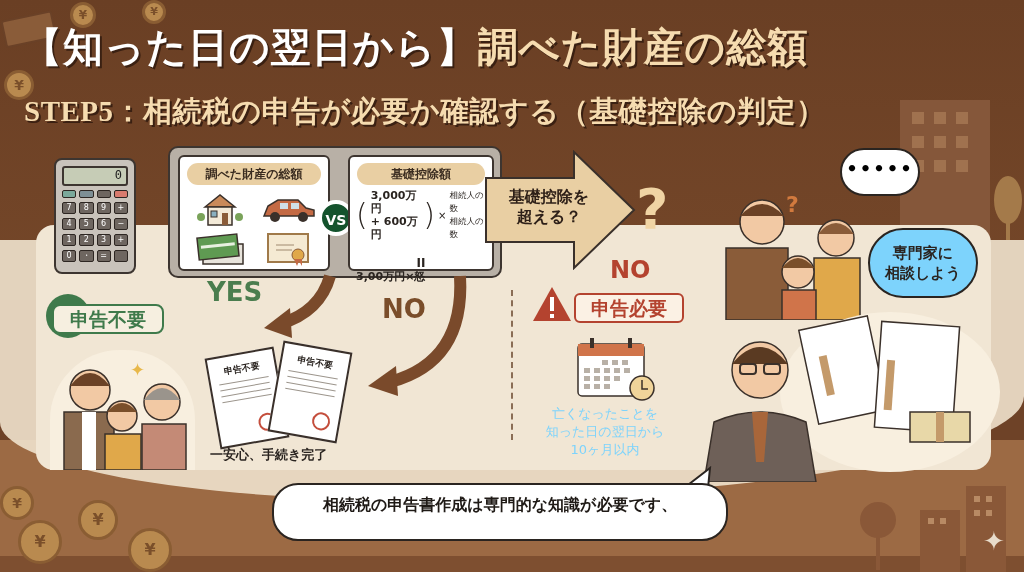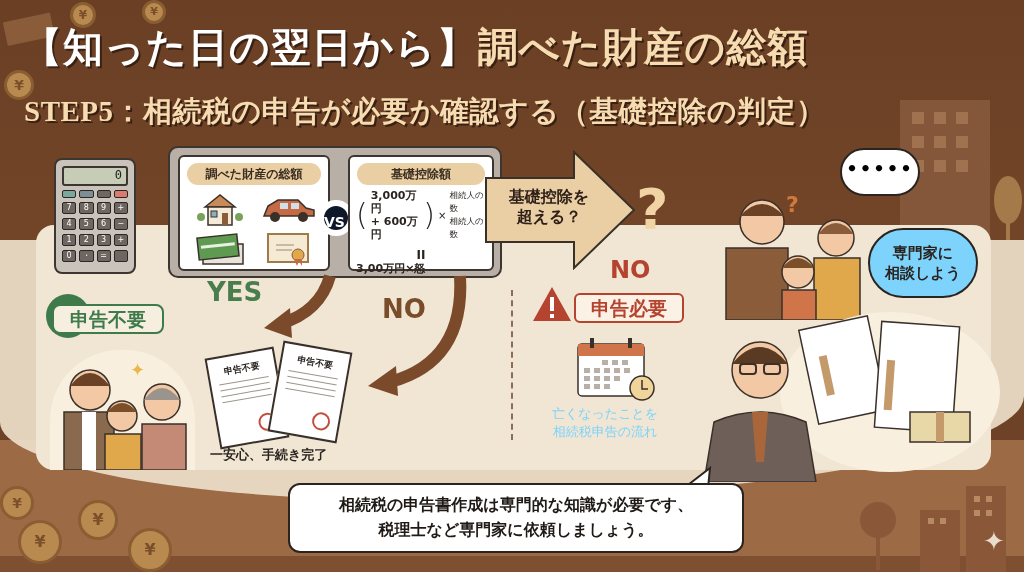--- a/index.html
+++ b/index.html
@@ -84,31 +84,31 @@
   }
   .box-left { left: 8px; width: 152px; }
   .box-right { left: 178px; width: 146px; }
   .pill {
     margin: 6px auto 0; width: 90%; height: 22px; border-radius: 11px;
     background: #e9cfa3; text-align: center; font-size: 12px; font-weight: bold;
     line-height: 22px; color: #3a2c20;
   }
   .vs {
     position: absolute; left: 148px; top: 52px; width: 36px; height: 36px;
-    border-radius: 50%; background: #0f172a; border: 6px solid #ffffff;
-    color: #fff; font-weight: bold; font-size: 14px; line-height: 32px;
+    border-radius: 50%; background: #14532d; border: 4px solid #ffffff;
+    color: #fff; font-weight: bold; font-size: 14px; text-align: center; line-height: 32px;
   }
   .icons-grid { display: grid; grid-template-columns: 1fr 1fr; gap: 4px; padding: 6px 8px; }
   .ic { height: 36px; display: flex; align-items: center; justify-content: center; }
   .formula { font-size: 10px; color: #2a2420; padding: 4px 6px; line-height: 13px; }
   .formula .row { display: flex; align-items: center; gap: 3px; }
   .formula .paren { font-size: 30px; line-height: 28px; font-weight: 200; }
   .formula .amounts { font-size: 11px; font-weight: bold; }
   .formula .heirs { font-size: 8.5px; }
-  .formula .eq { text-align: center; font-size: 12px; font-weight: bold; margin-top: 8px; }
+  .formula .eq { text-align: center; font-size: 12px; font-weight: bold; margin-top: 16px; }
   .formula .result { text-align: left; font-size: 11px; font-weight: bold; }
 
   
   .big-arrow { position: absolute; left: 484px; top: 150px; }
   .arrow-text {
     position: absolute; left: 494px; top: 187px; width: 110px;
     font-size: 16px; font-weight: bold; color: #2e2018; text-align: center; line-height: 20px;
   }
   .qmark {
     position: absolute; left: 636px; top: 176px; font-size: 56px; font-weight: bold; color: #f0d4a4;
@@ -177,22 +177,22 @@
   .consult {
     position: absolute; left: 868px; top: 228px; width: 110px; height: 70px;
     background: #7dd3fc; border: 2px solid #2a2420; border-radius: 40px;
     text-align: center; font-size: 15px; font-weight: bold; line-height: 20px; padding-top: 13px;
     color: #2a2420;
   }
   .small-q { position: absolute; left: 786px; top: 192px; font-size: 22px; font-weight: bold; color: #d27a3e; }
 
   
   .speech {
-    position: absolute; left: 288px; top: 483px; width: 456px; height: 70px;
-    background: #fff; border: 2px solid #2a2420; border-radius: 12px;
+    position: absolute; left: 272px; top: 483px; width: 456px; height: 58px;
+    background: #fff; border: 2px solid #2a2420; border-radius: 26px;
     text-align: center; font-size: 16px; font-weight: bold; color: #1f1a16; line-height: 25px;
     padding-top: 7px;
   }
   .speech-tail { position: absolute; left: 680px; top: 466px; }
 </style>
 </head>
 <body>
 
 <div class="bg-top"></div>
 <div class="bg-bottom"></div>
@@ -414,21 +414,22 @@
       <rect x="38" y="38" width="6" height="5"></rect>
     <rect x="8" y="46" width="6" height="5"></rect>
       <rect x="18" y="46" width="6" height="5"></rect>
       <rect x="28" y="46" width="6" height="5"></rect>
   </g>
   <circle cx="66" cy="50" r="12" fill="#f0d49a" stroke="#3a302a" stroke-width="1.5"></circle>
   <path d="M66 42 L66 51 L72 51" stroke="#3a302a" stroke-width="1.5" fill="none"></path>
 </svg>
 <div class="deadline">
   <div>亡くなったことを</div>
-  <div>相続税申告の流れ</div>
+  <div>知った日の翌日から</div>
+  <div>10ヶ月以内</div>
 </div>
 
 <svg style="position:absolute;left:712px;top:188px;" width="150" height="132">
   <circle cx="50" cy="34" r="22" fill="#f2c9a4" stroke="#3a302a" stroke-width="1.5"></circle>
   <path d="M28 28 Q50 4 72 28" fill="#6b4226"></path>
   <rect x="14" y="60" width="62" height="72" fill="#8a5c39" stroke="#3a302a" stroke-width="1.5"></rect>
   <circle cx="124" cy="50" r="18" fill="#f2c9a4" stroke="#3a302a" stroke-width="1.5"></circle>
   <path d="M106 46 Q124 24 142 46" fill="#8a5c39"></path>
   <rect x="102" y="70" width="46" height="62" fill="#e0a84a" stroke="#3a302a" stroke-width="1.5"></rect>
   <circle cx="86" cy="84" r="16" fill="#f2c9a4" stroke="#3a302a" stroke-width="1.5"></circle>
@@ -478,14 +479,13 @@
       <rect x="148" y="30" width="6" height="6"></rect>
   </g>
   <text x="145" y="70" font-size="26" fill="#e8dccb">✦</text>
 </svg>
 
 <svg class="speech-tail" width="40" height="24">
   <polygon points="4,22 30,2 28,22" fill="#fff" stroke="#2a2420" stroke-width="2"></polygon>
 </svg>
 <div class="speech">
   <div>相続税の申告書作成は専門的な知識が必要です、</div>
-  <div>税理士など専門家に依頼しましょう。</div>
 </div>
 
 </body></html>

